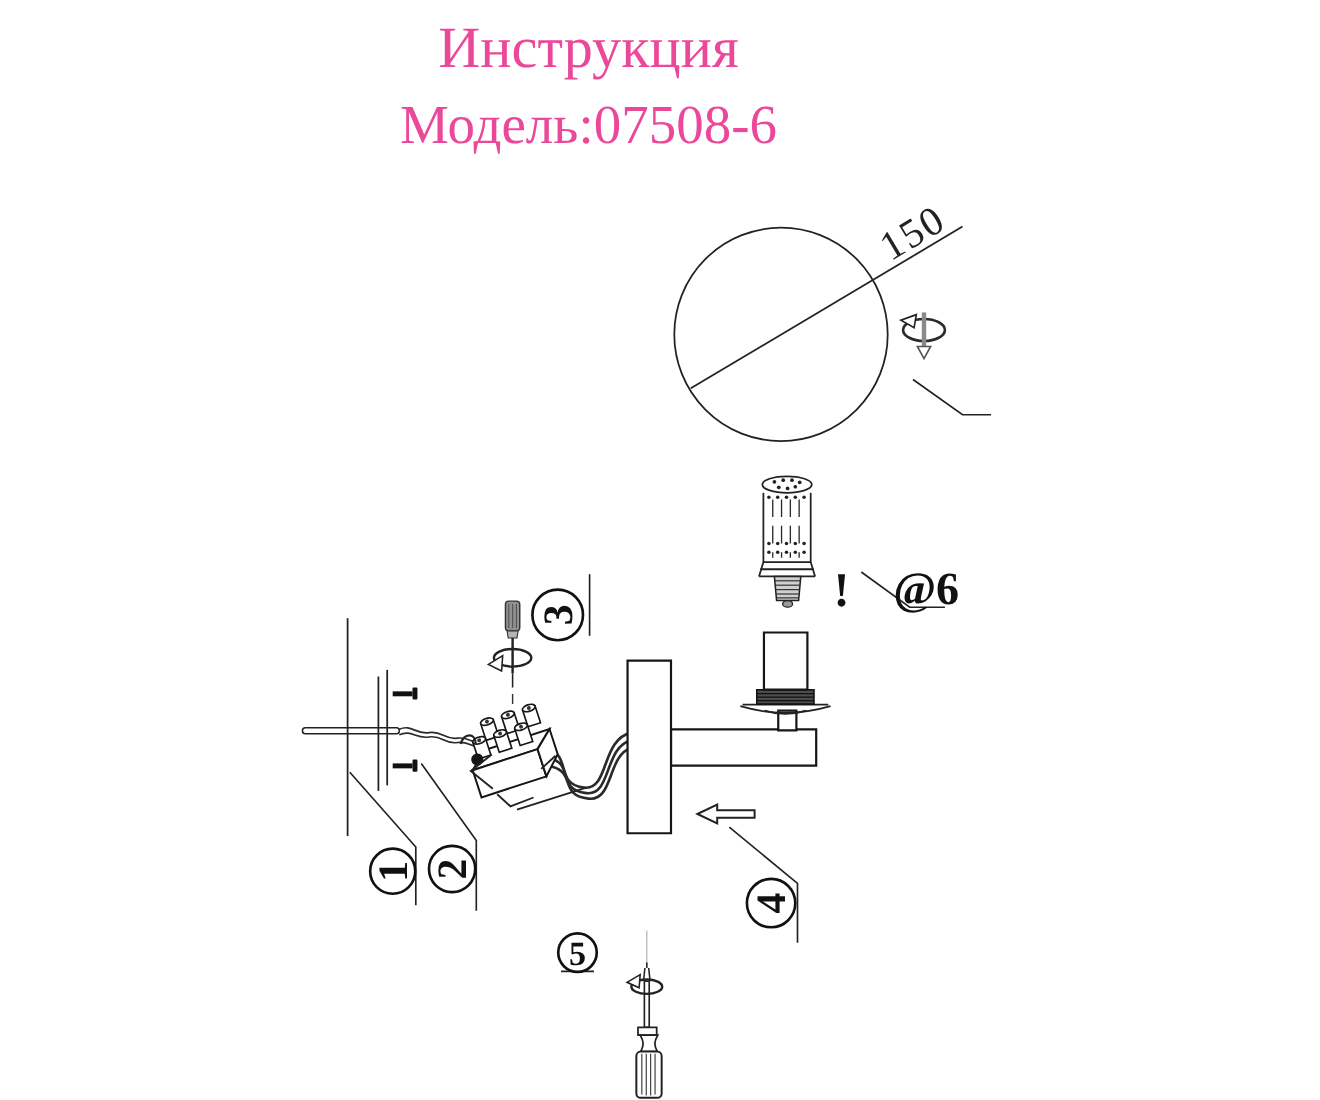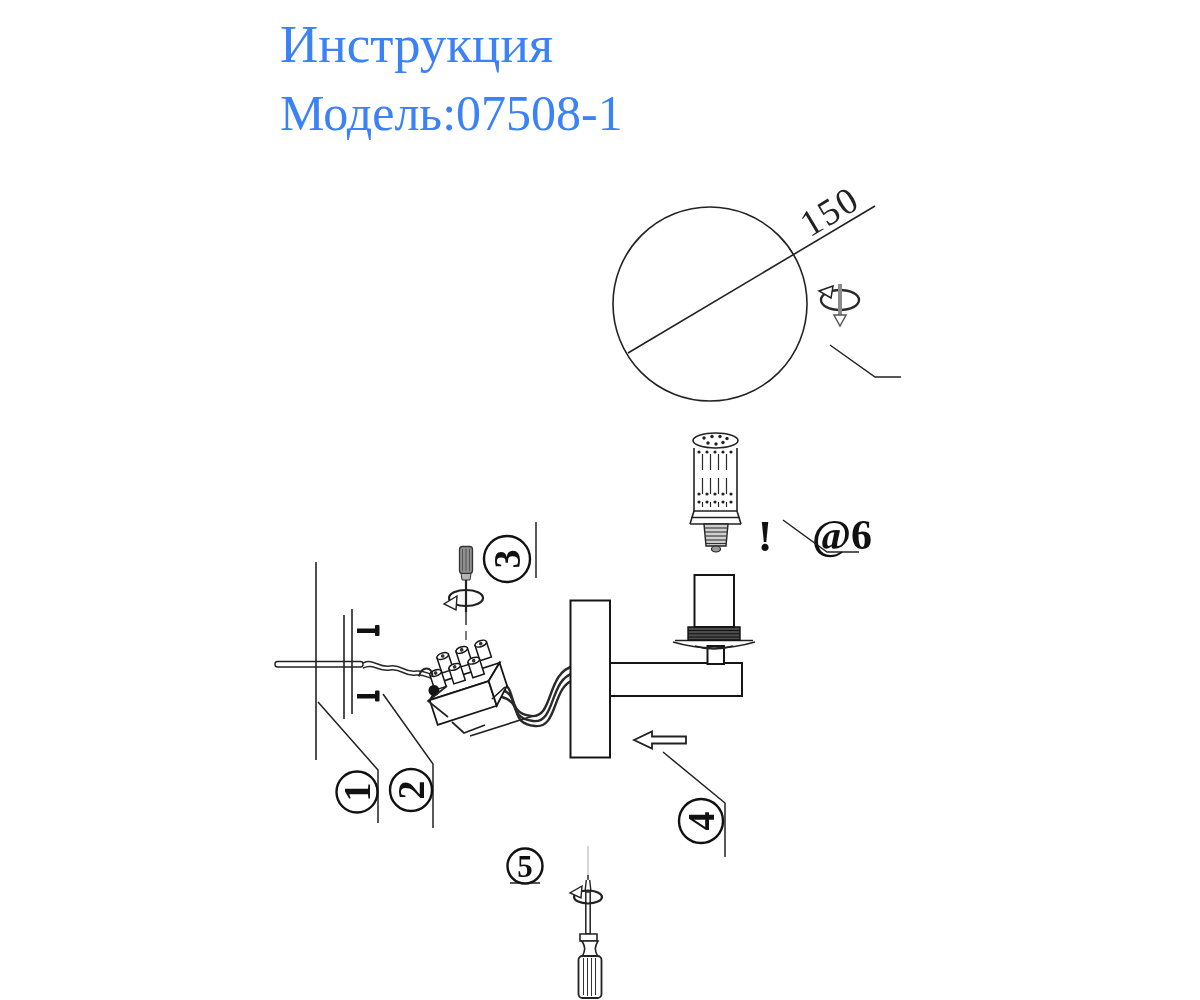--- a/index.html
+++ b/index.html
@@ -1,41 +1,41 @@
 <!DOCTYPE html>
 <html><head>
 <meta charset="utf-8">
 <style>
   html,body{margin:0;padding:0;background:#fff;}
   #stage{
     position:relative;width:1200px;height:1000px;background:#fff;overflow:hidden;
     font-family:"Liberation Serif", serif;color:#1f1f1f;
   }
-  .hdr{position:absolute;left:280px;width:510px;text-align:left;color:#3b82f6;}
+  .hdr{position:absolute;left:280px;width:510px;text-align:center;color:#ec4899;}
   #title-line{top:14px;font-size:53px;line-height:60px;}
   #model-line{top:84px;font-size:50px;line-height:58px;}
   svg{position:absolute;left:0;top:0;}
   svg *{vector-effect:non-scaling-stroke;}
   .ln{stroke:#222;stroke-width:1.6;fill:none;}
   .ln2{stroke:#161616;stroke-width:2;fill:#fff;}
   .leader{stroke:#222;stroke-width:1.5;fill:none;}
   .co-circle{fill:#fff;stroke:#111;stroke-width:2.4;}
   .dim-text{font-family:"Liberation Serif", serif;font-size:37px;fill:#222;letter-spacing:2px;}
   .spec-text{font-family:"Liberation Serif", serif;font-size:42px;font-weight:600;fill:#111;}
   .warn-text{font-family:"Liberation Serif", serif;font-size:44px;font-weight:700;fill:#111;}
   .callout-digit{font-family:"Liberation Serif", serif;font-size:38px;font-weight:700;fill:#111;text-anchor:middle;}
   .callout-digit-sm{font-family:"Liberation Serif", serif;font-size:31px;font-weight:600;fill:#111;text-anchor:middle;}
 </style>
 </head>
 <body>
 
 <div id="stage">
 
   <div class="hdr" id="title-line">Инструкция</div>
-  <div class="hdr" id="model-line">Модель:07508-1</div>
+  <div class="hdr" id="model-line">Модель:07508-6</div>
 
   <svg width="1200" height="1000" viewBox="0 0 1200 1000">
 
     <g>
       <circle class="ln" cx="710" cy="304" r="97"></circle>
       <line class="ln" x1="628" y1="353" x2="875" y2="206"></line>
     </g>
     <text class="dim-text" text-anchor="middle" transform="translate(836,222) rotate(-31)">150</text>
 
     <g>

